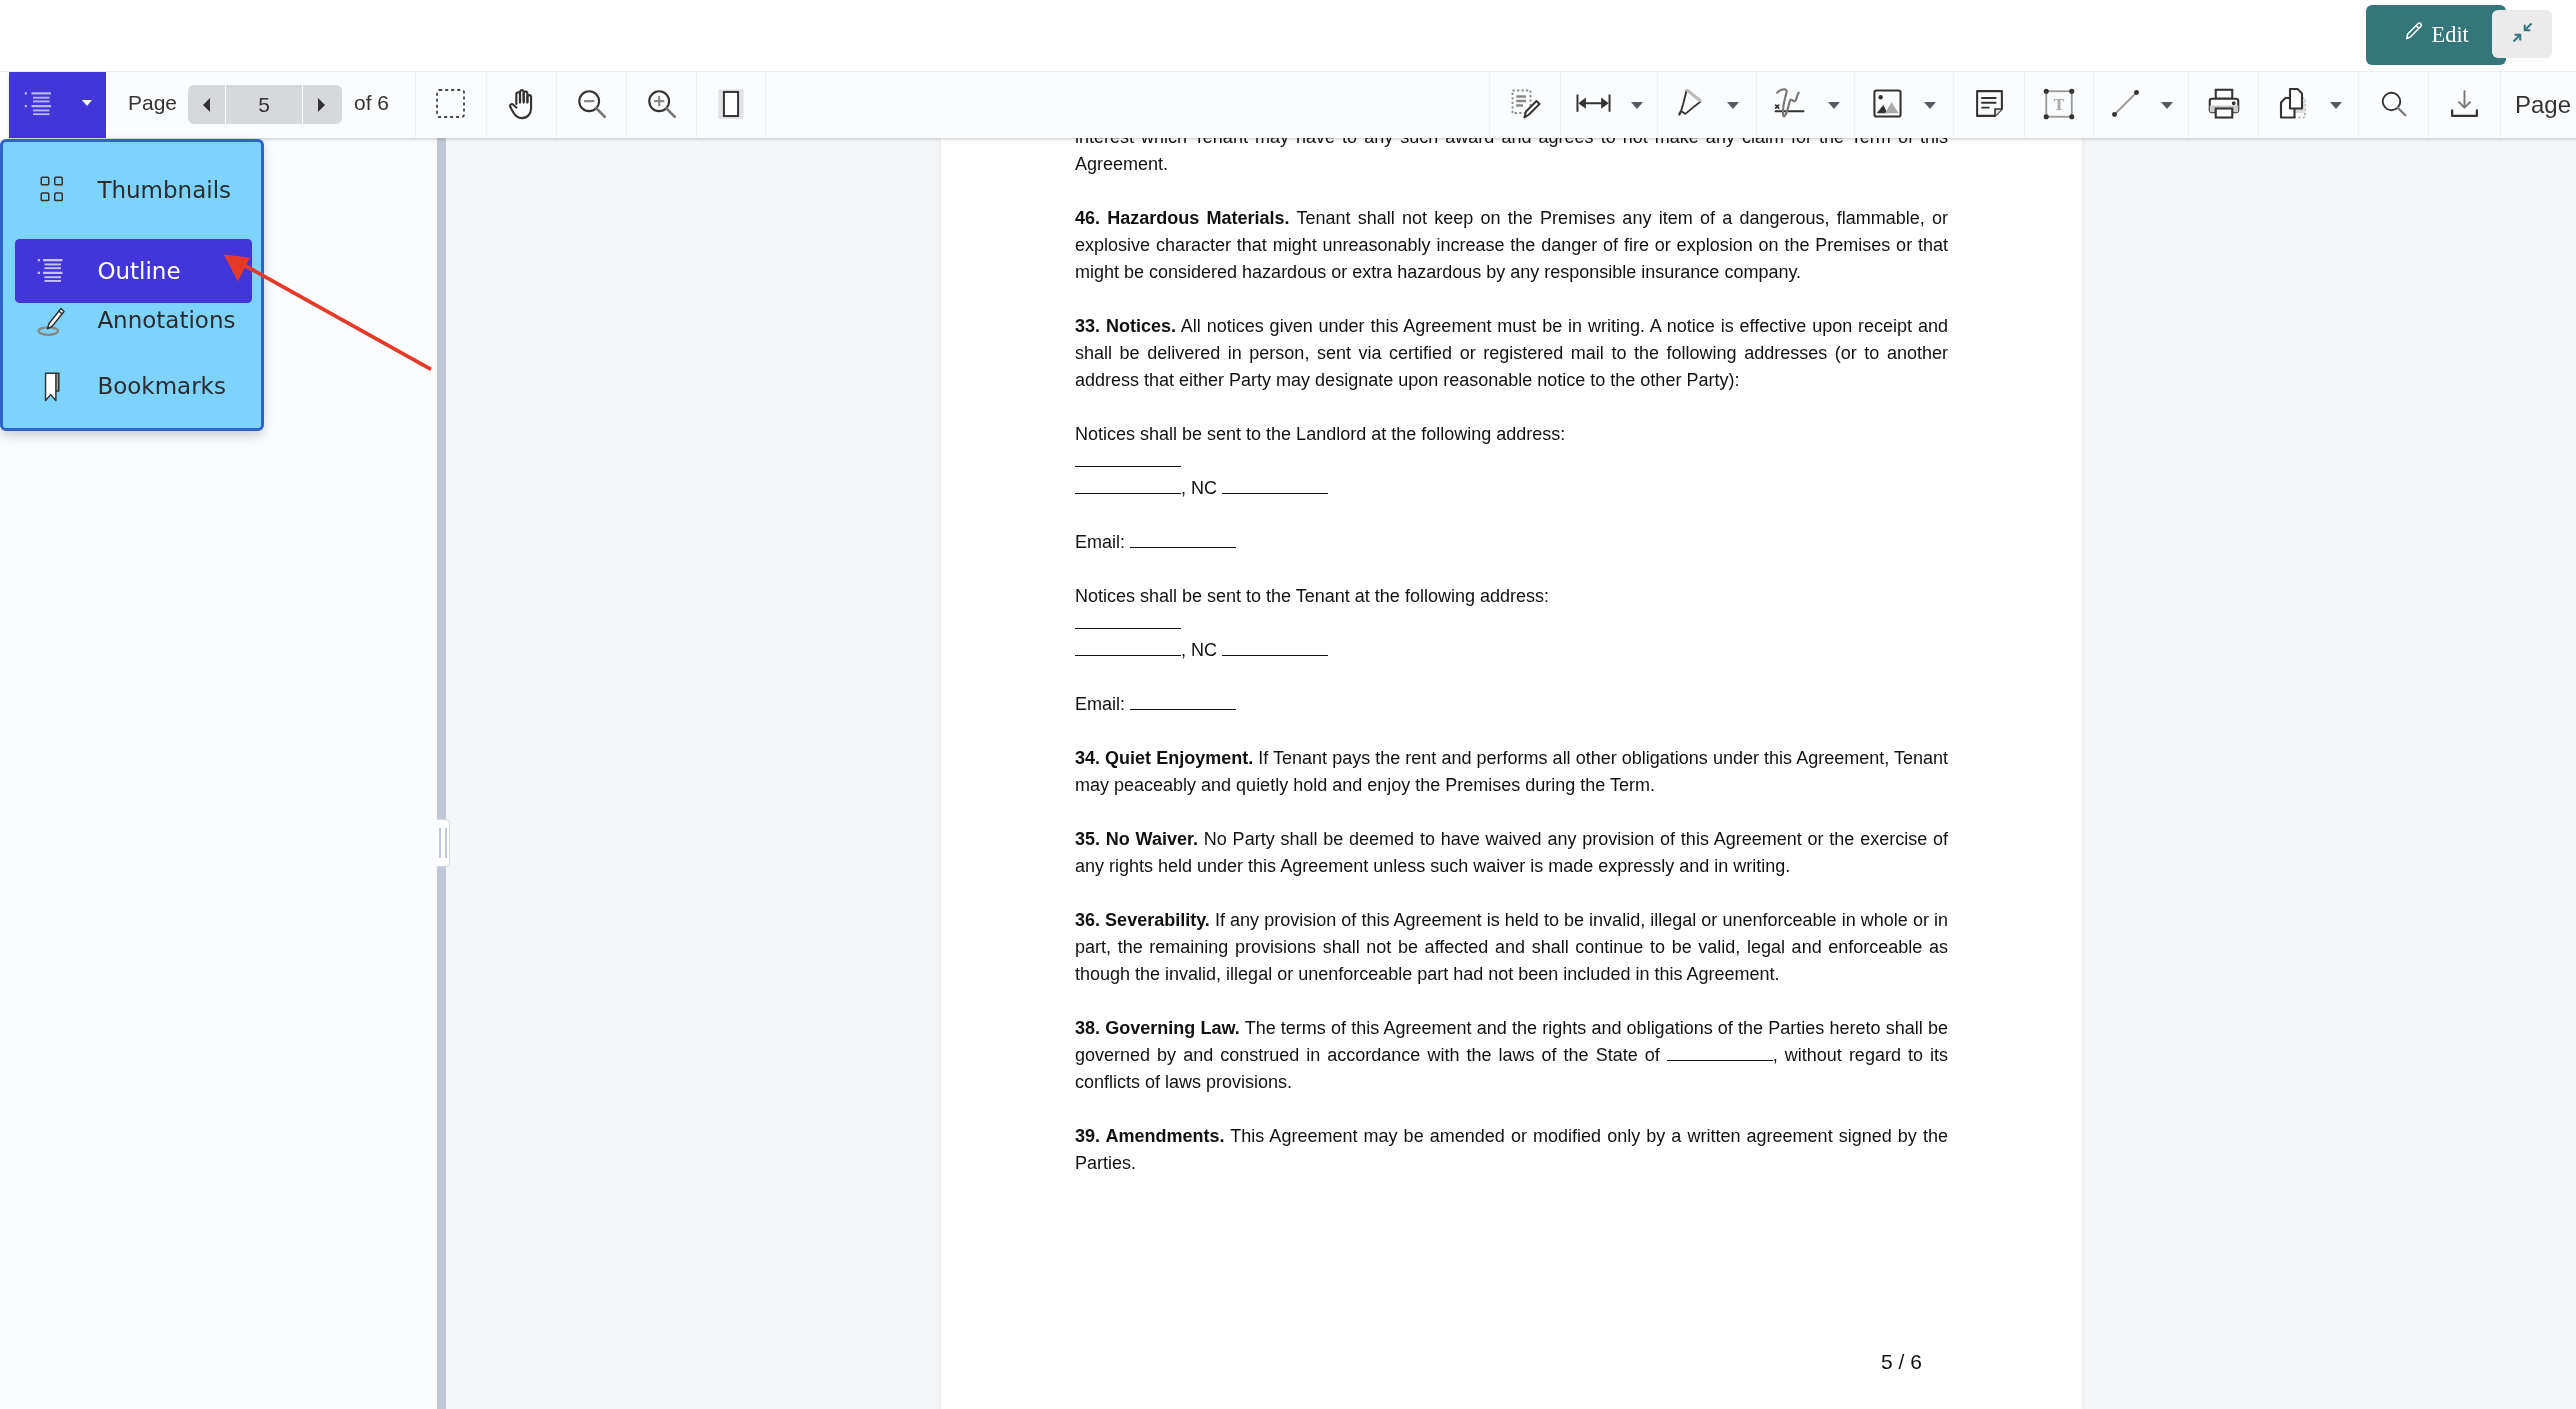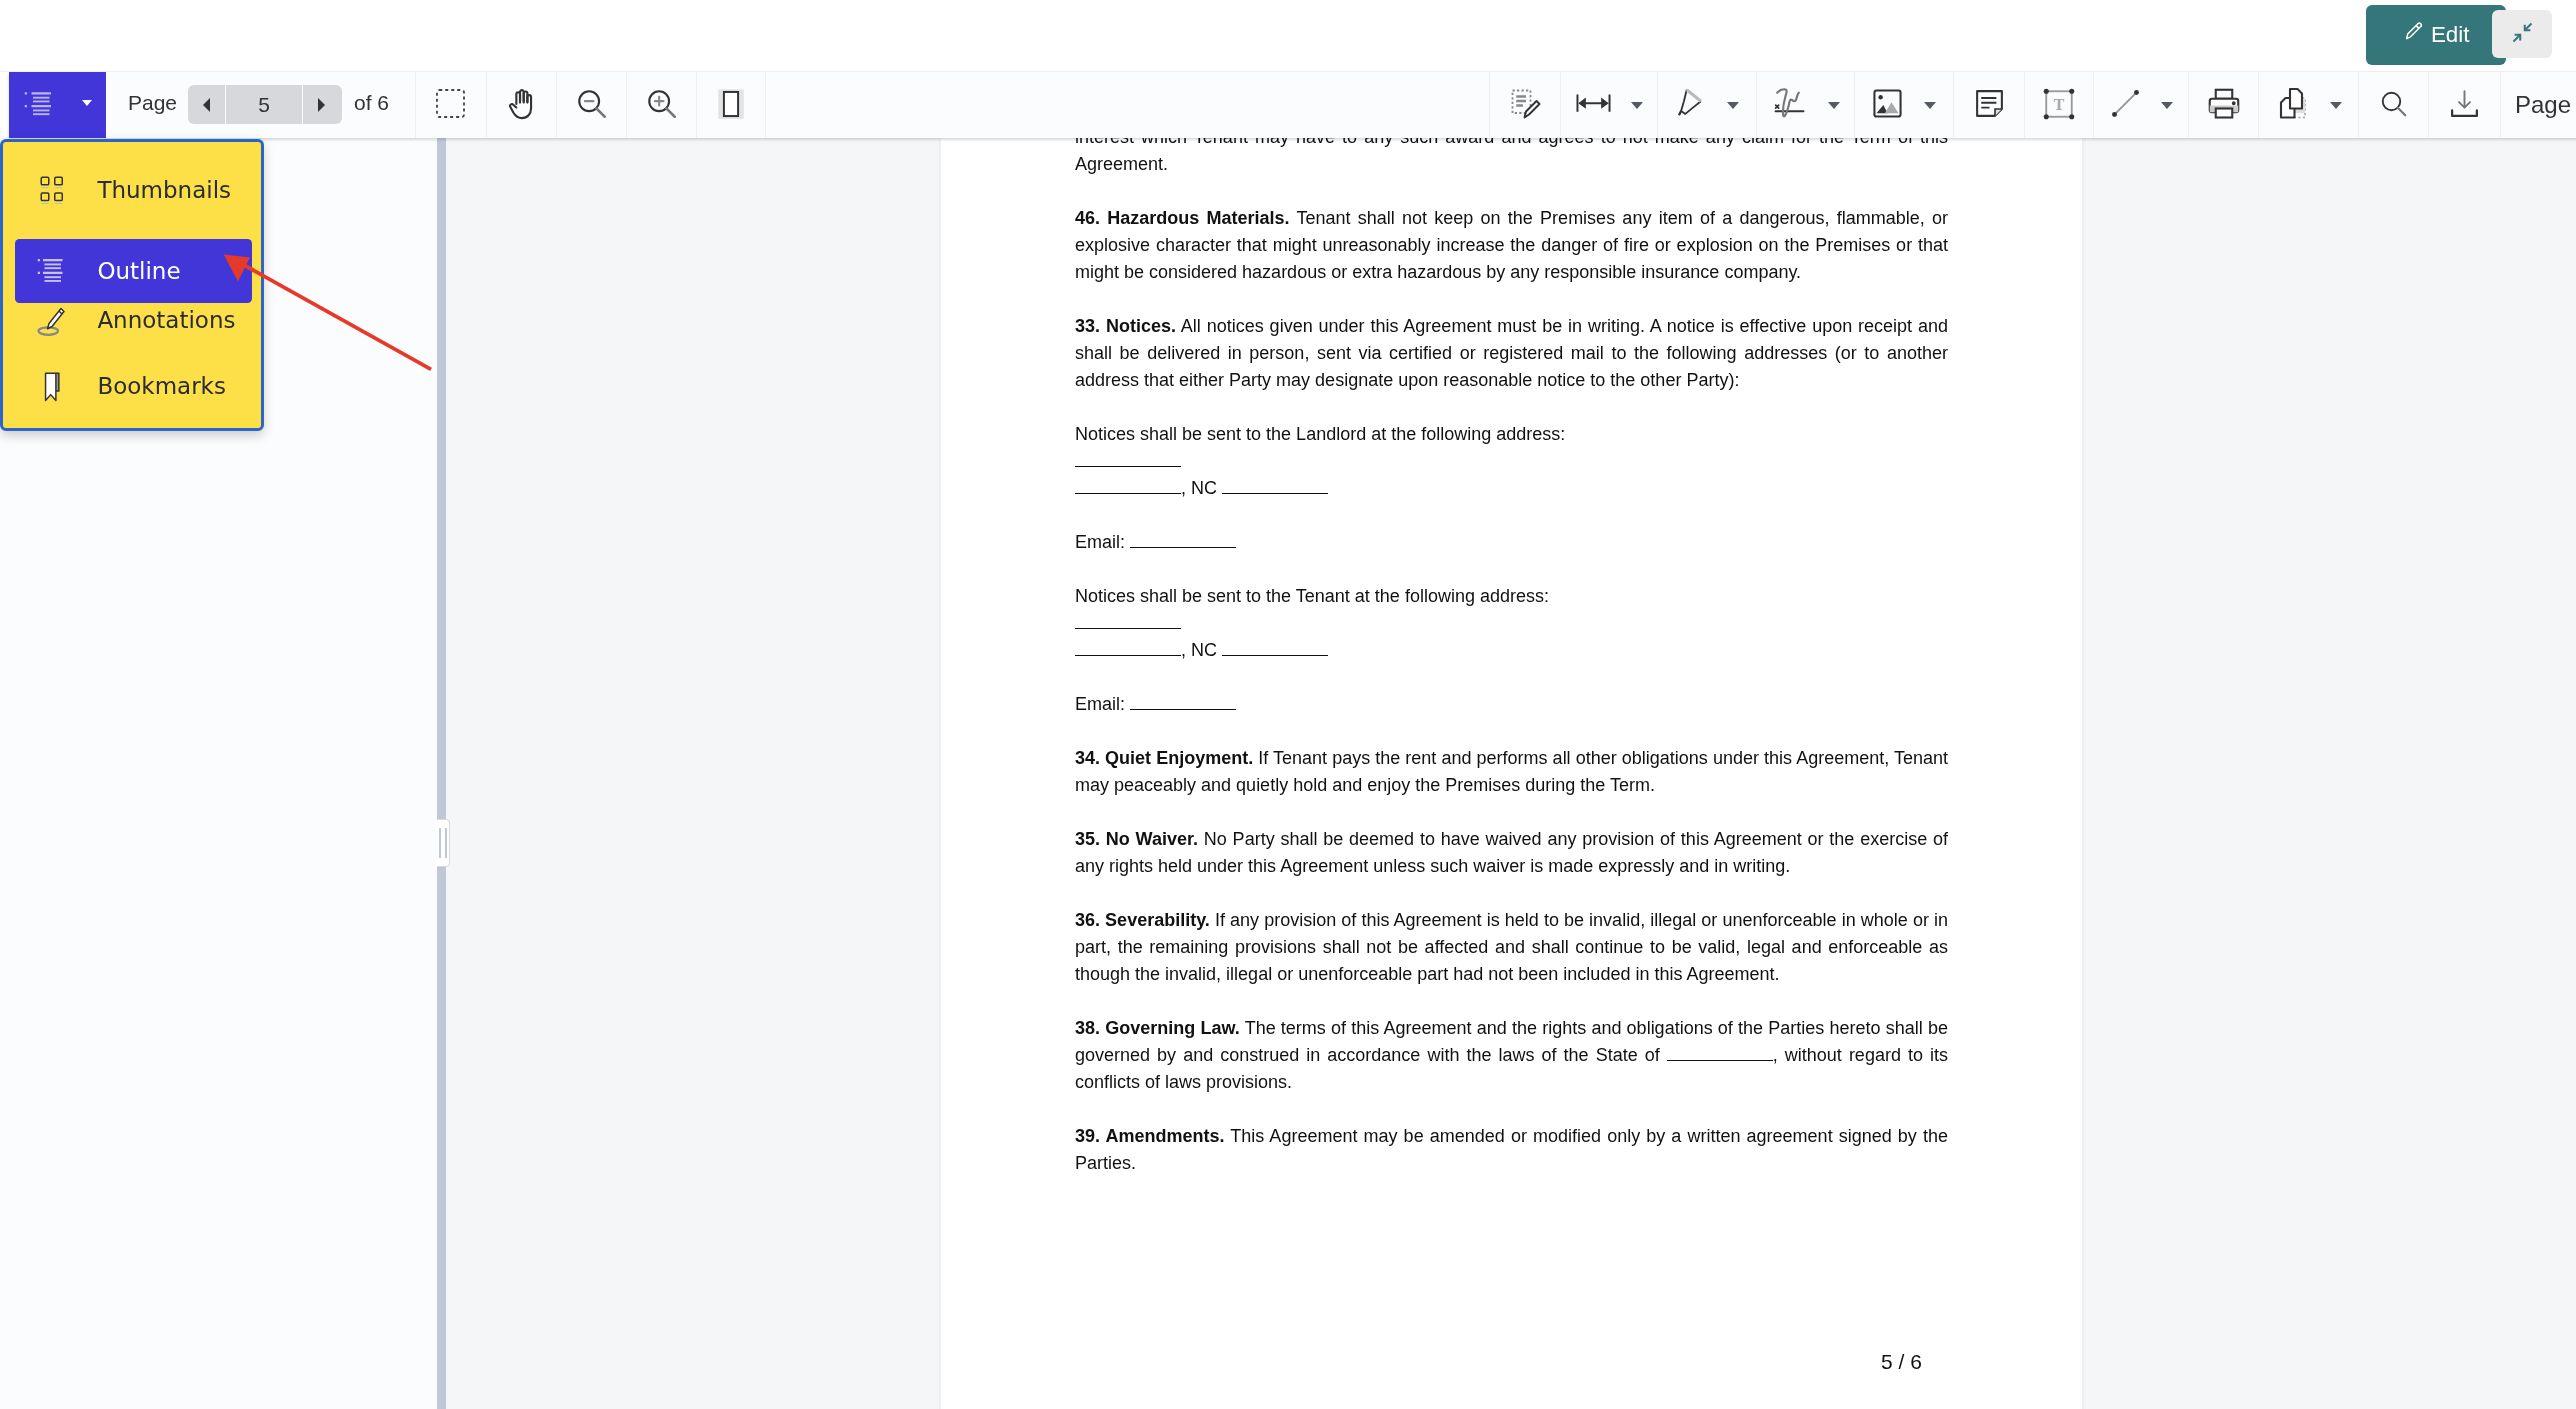--- a/index.html
+++ b/index.html
@@ -1,18 +1,18 @@
 <!DOCTYPE html>
 <html style="font-size:12px"><head>
 <meta charset="utf-8">
 <style>
   * { box-sizing: border-box; margin: 0; padding: 0; }
   html, body { width: 2576px; height: 1410px; overflow: hidden; background: #ffffff; font-family: "Liberation Sans", sans-serif; }
   .topbar { position: absolute; left: 0; top: 0; width: 2576px; height: 72px; background: #ffffff; border-bottom: 1.5px solid #eeeff1; }
-  .edit-btn { position: absolute; left: 2366px; top: 4.5px; width: 140px; height: 60px; background: #34767a; border-radius: 6px; color: #fff; display: flex; align-items: center; justify-content: center; gap: 6px; font-size: 22.4px; font-family: Liberation Sans, sans-serif; cursor: pointer; }
+  .edit-btn { position: absolute; left: 2366px; top: 4.5px; width: 140px; height: 60px; background: #34767a; border-radius: 6px; color: #fff; display: flex; align-items: center; justify-content: center; gap: 6px; font-size: 22.4px; font-family: Liberation Serif, serif; cursor: pointer; }
   .collapse-btn { position: absolute; left: 2492px; top: 10.4px; width: 60px; height: 48px; background: #ebebeb; border-radius: 6px; display: flex; align-items: center; justify-content: center; cursor: pointer; }
 
   .toolbar { position: absolute; left: 9px; top: 72px; width: 2576px; height: 66px; background: #fbfcfd; box-shadow: 0 2.2px 3px rgba(0,0,0,0.18); z-index: 5; display: flex; align-items: center; }
   .panel-toggle { position: absolute; left: 0; top: 0; width: 97px; height: 66px; background: #4336d9; display: flex; align-items: center; cursor: pointer; }
   .panel-toggle .ico { position: absolute; left: 15px; top: 18px; }
   .panel-toggle .caret { position: absolute; left: 73px; top: 28px; width: 0; height: 0; border-left: 5.2px solid transparent; border-right: 5.2px solid transparent; border-top: 6.7px solid #fff; }
   .page-label { position: absolute; left: 119px; top: 19.4px; font-size: 21px; color: #333; }
   .pager { position: absolute; left: 179px; top: 13.4px; height: 39px; width: 154px; background: #d7d8db; border-radius: 6px; display: flex; }
   .pager .pbtn { width: 37px; height: 39px; display: flex; align-items: center; justify-content: center; cursor: pointer; }
   .pager .pinput { width: 78px; height: 39px; border-left: 1.5px solid #fbfcfd; border-right: 1.5px solid #fbfcfd; display: flex; align-items: center; justify-content: center; font-size: 21px; color: #333; }
@@ -30,21 +30,21 @@
 
   .viewer { position: absolute; left: 446px; top: 137px; width: 2130px; height: 1272px; background: #f5f6f8; overflow: hidden; }
   .page { position: absolute; left: 495px; top: -15px; width: 1141px; height: 1313px; background: #ffffff; box-shadow: 0 0 4.5px rgba(0,0,0,0.08); }
   .doc { position: absolute; left: 134px; top: 0; width: 873px; font-family: "Liberation Sans", sans-serif; font-size: 18px; line-height: 27px; color: #111; text-align: justify; }
   .doc p { margin-bottom: 27px; }
   .doc .line { display: block; text-align: left; }
   .doc b { font-weight: bold; }
   .blank { display: inline-block; width: 106px; border-bottom: 1.5px solid #111; height: 15px; vertical-align: baseline; }
   .page-num { position: absolute; left: 940px; top: 1228px; font-size: 21px; color: #111; }
 
-  .dropdown { position: absolute; left: 0; top: 139px; width: 264px; height: 292px; background: #fde047; border: 3px solid #2d64c8; border-radius: 6px; box-shadow: 0 4.5px 10.4px rgba(0,0,0,0.18); z-index: 10; }
+  .dropdown { position: absolute; left: 0; top: 139px; width: 264px; height: 292px; background: #7dd3fc; border: 3px solid #2d64c8; border-radius: 6px; box-shadow: 0 4.5px 10.4px rgba(0,0,0,0.18); z-index: 10; }
   .dd-item { position: absolute; left: 12px; width: 237px; height: 64px; display: flex; align-items: center; border-radius: 4.5px; cursor: pointer; font-family: "DejaVu Sans", sans-serif; font-size: 23px; color: #2a2c30; }
   .dd-item .ico { width: 36px; height: 36px; margin-left: 19.4px; margin-right: 27px; display: flex; align-items: center; justify-content: center; }
   .dd-item.active { background: #4336d9; color: #ffffff; }
 
   .arrow { position: absolute; left: 0; top: 0; width: 2576px; height: 1410px; pointer-events: none; z-index: 20; }
 </style>
 </head>
 <body>
 
 <div class="topbar">

